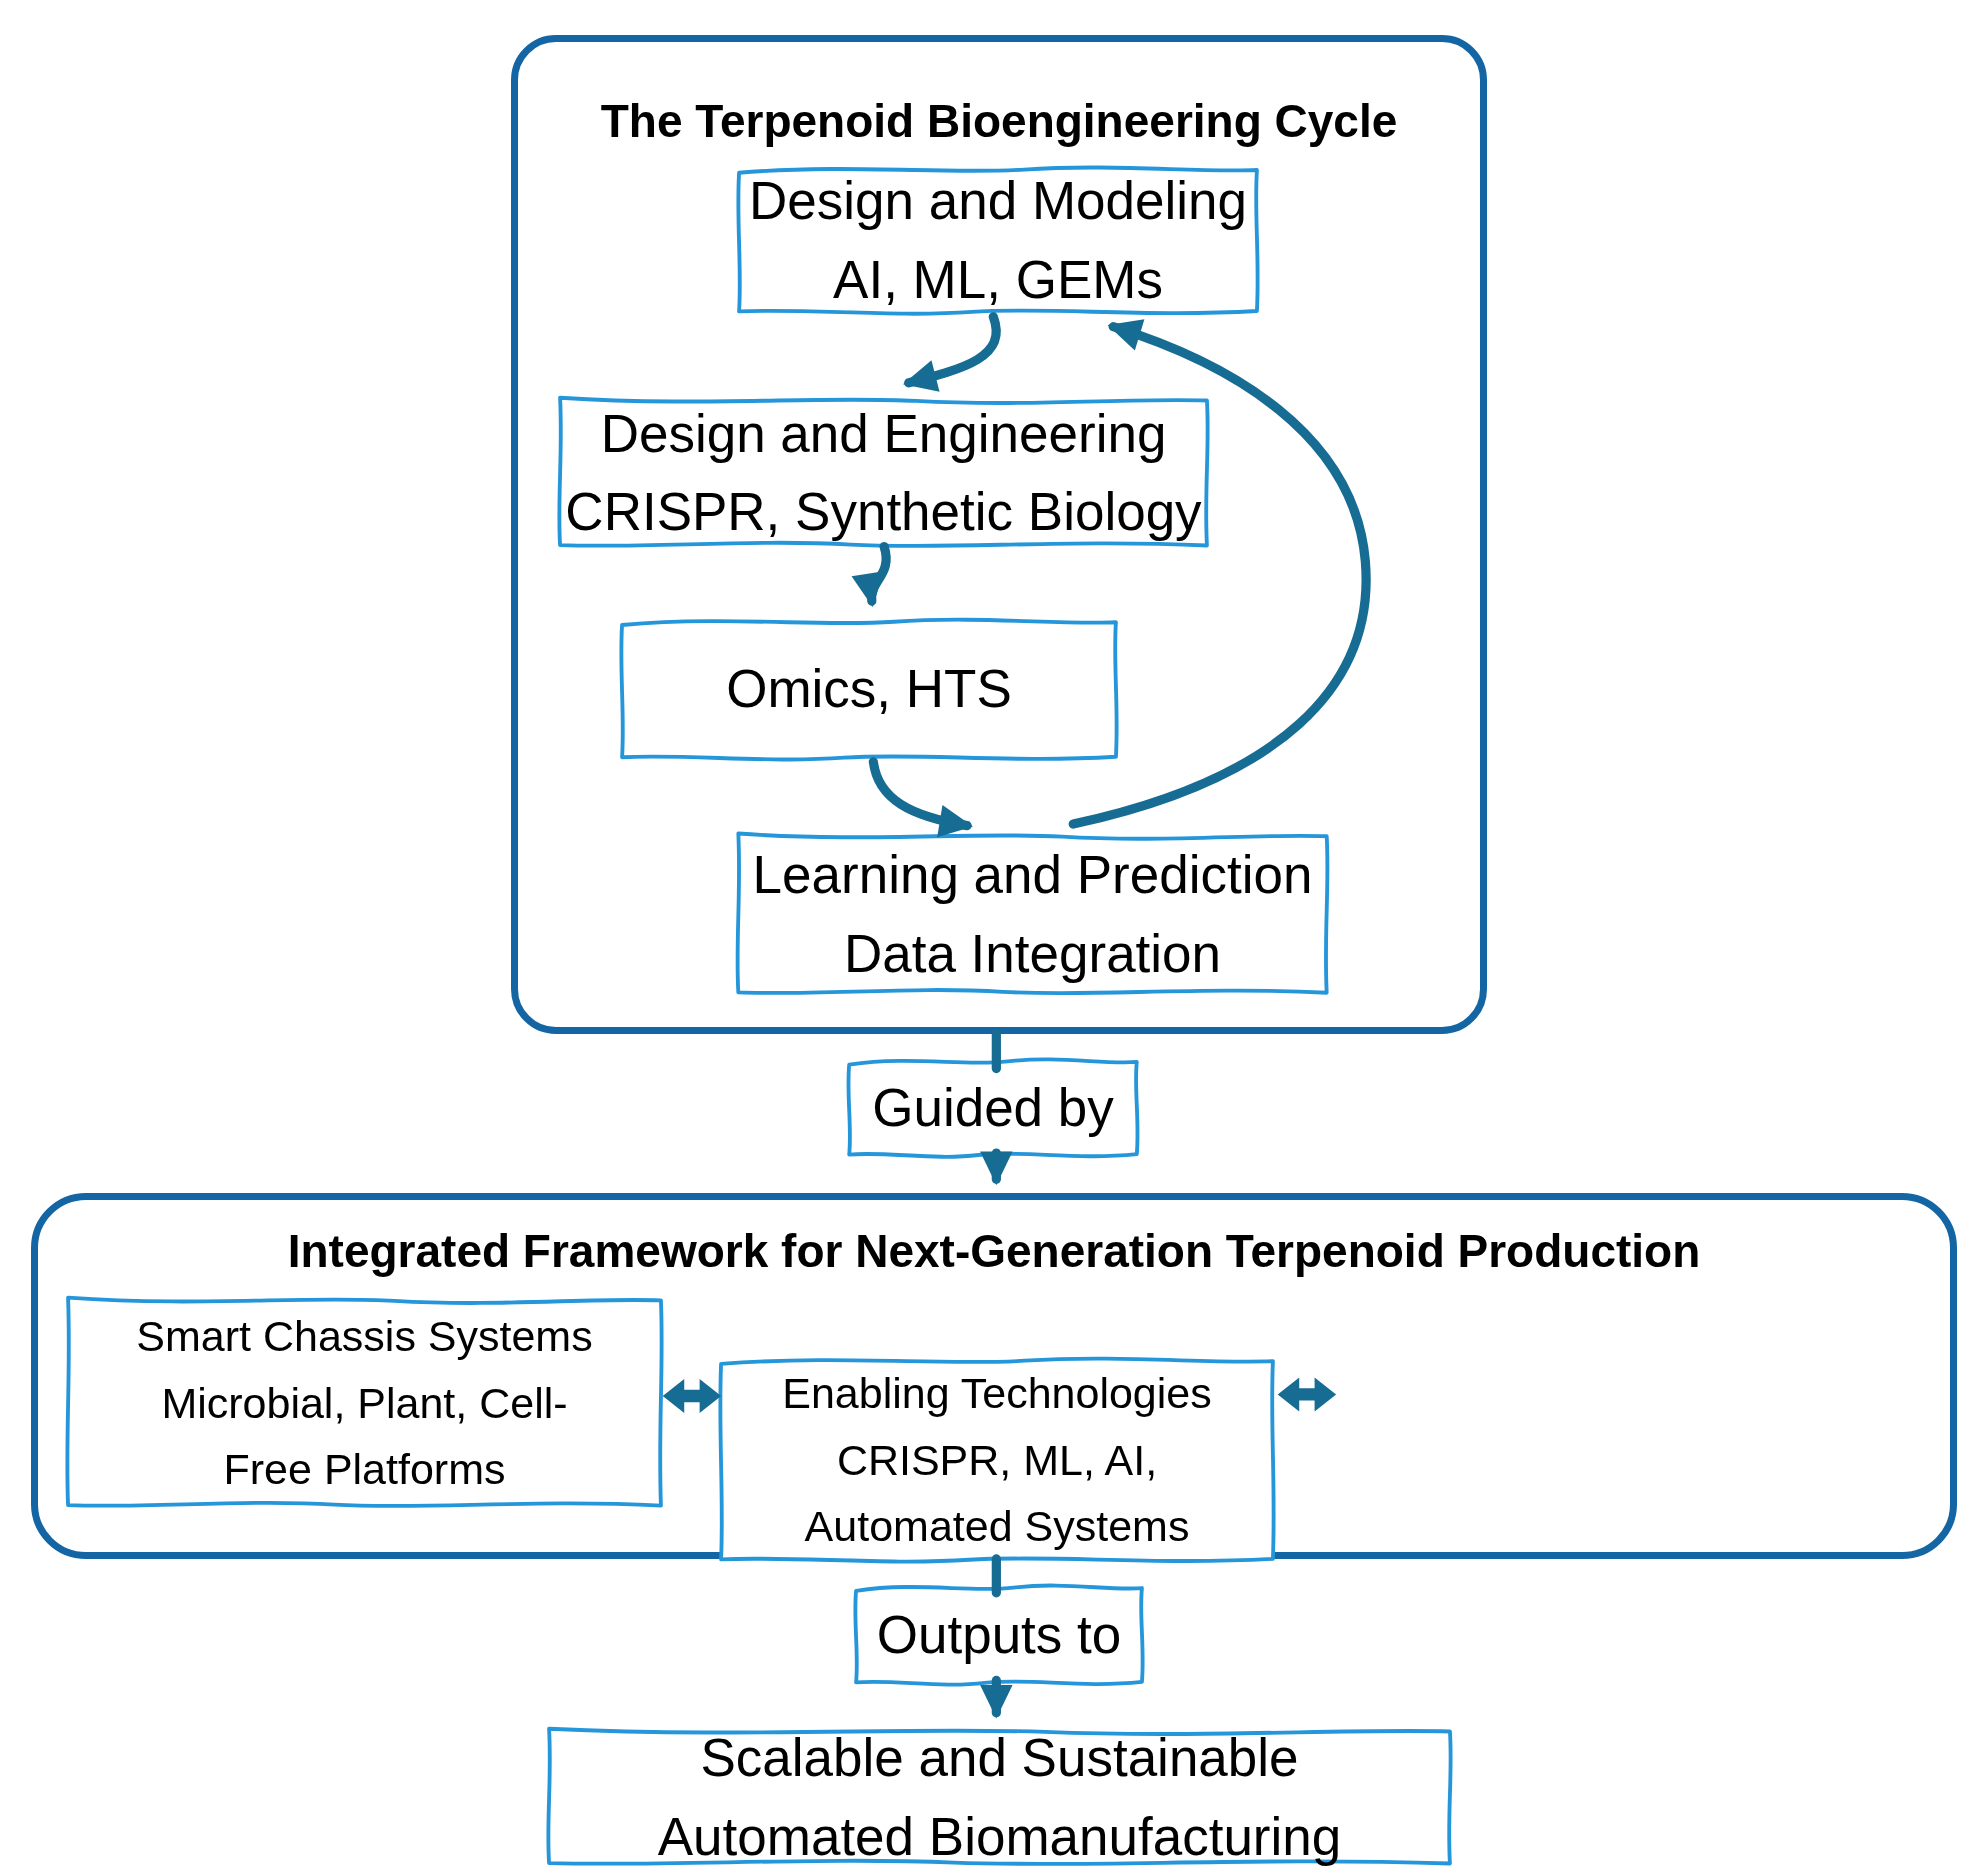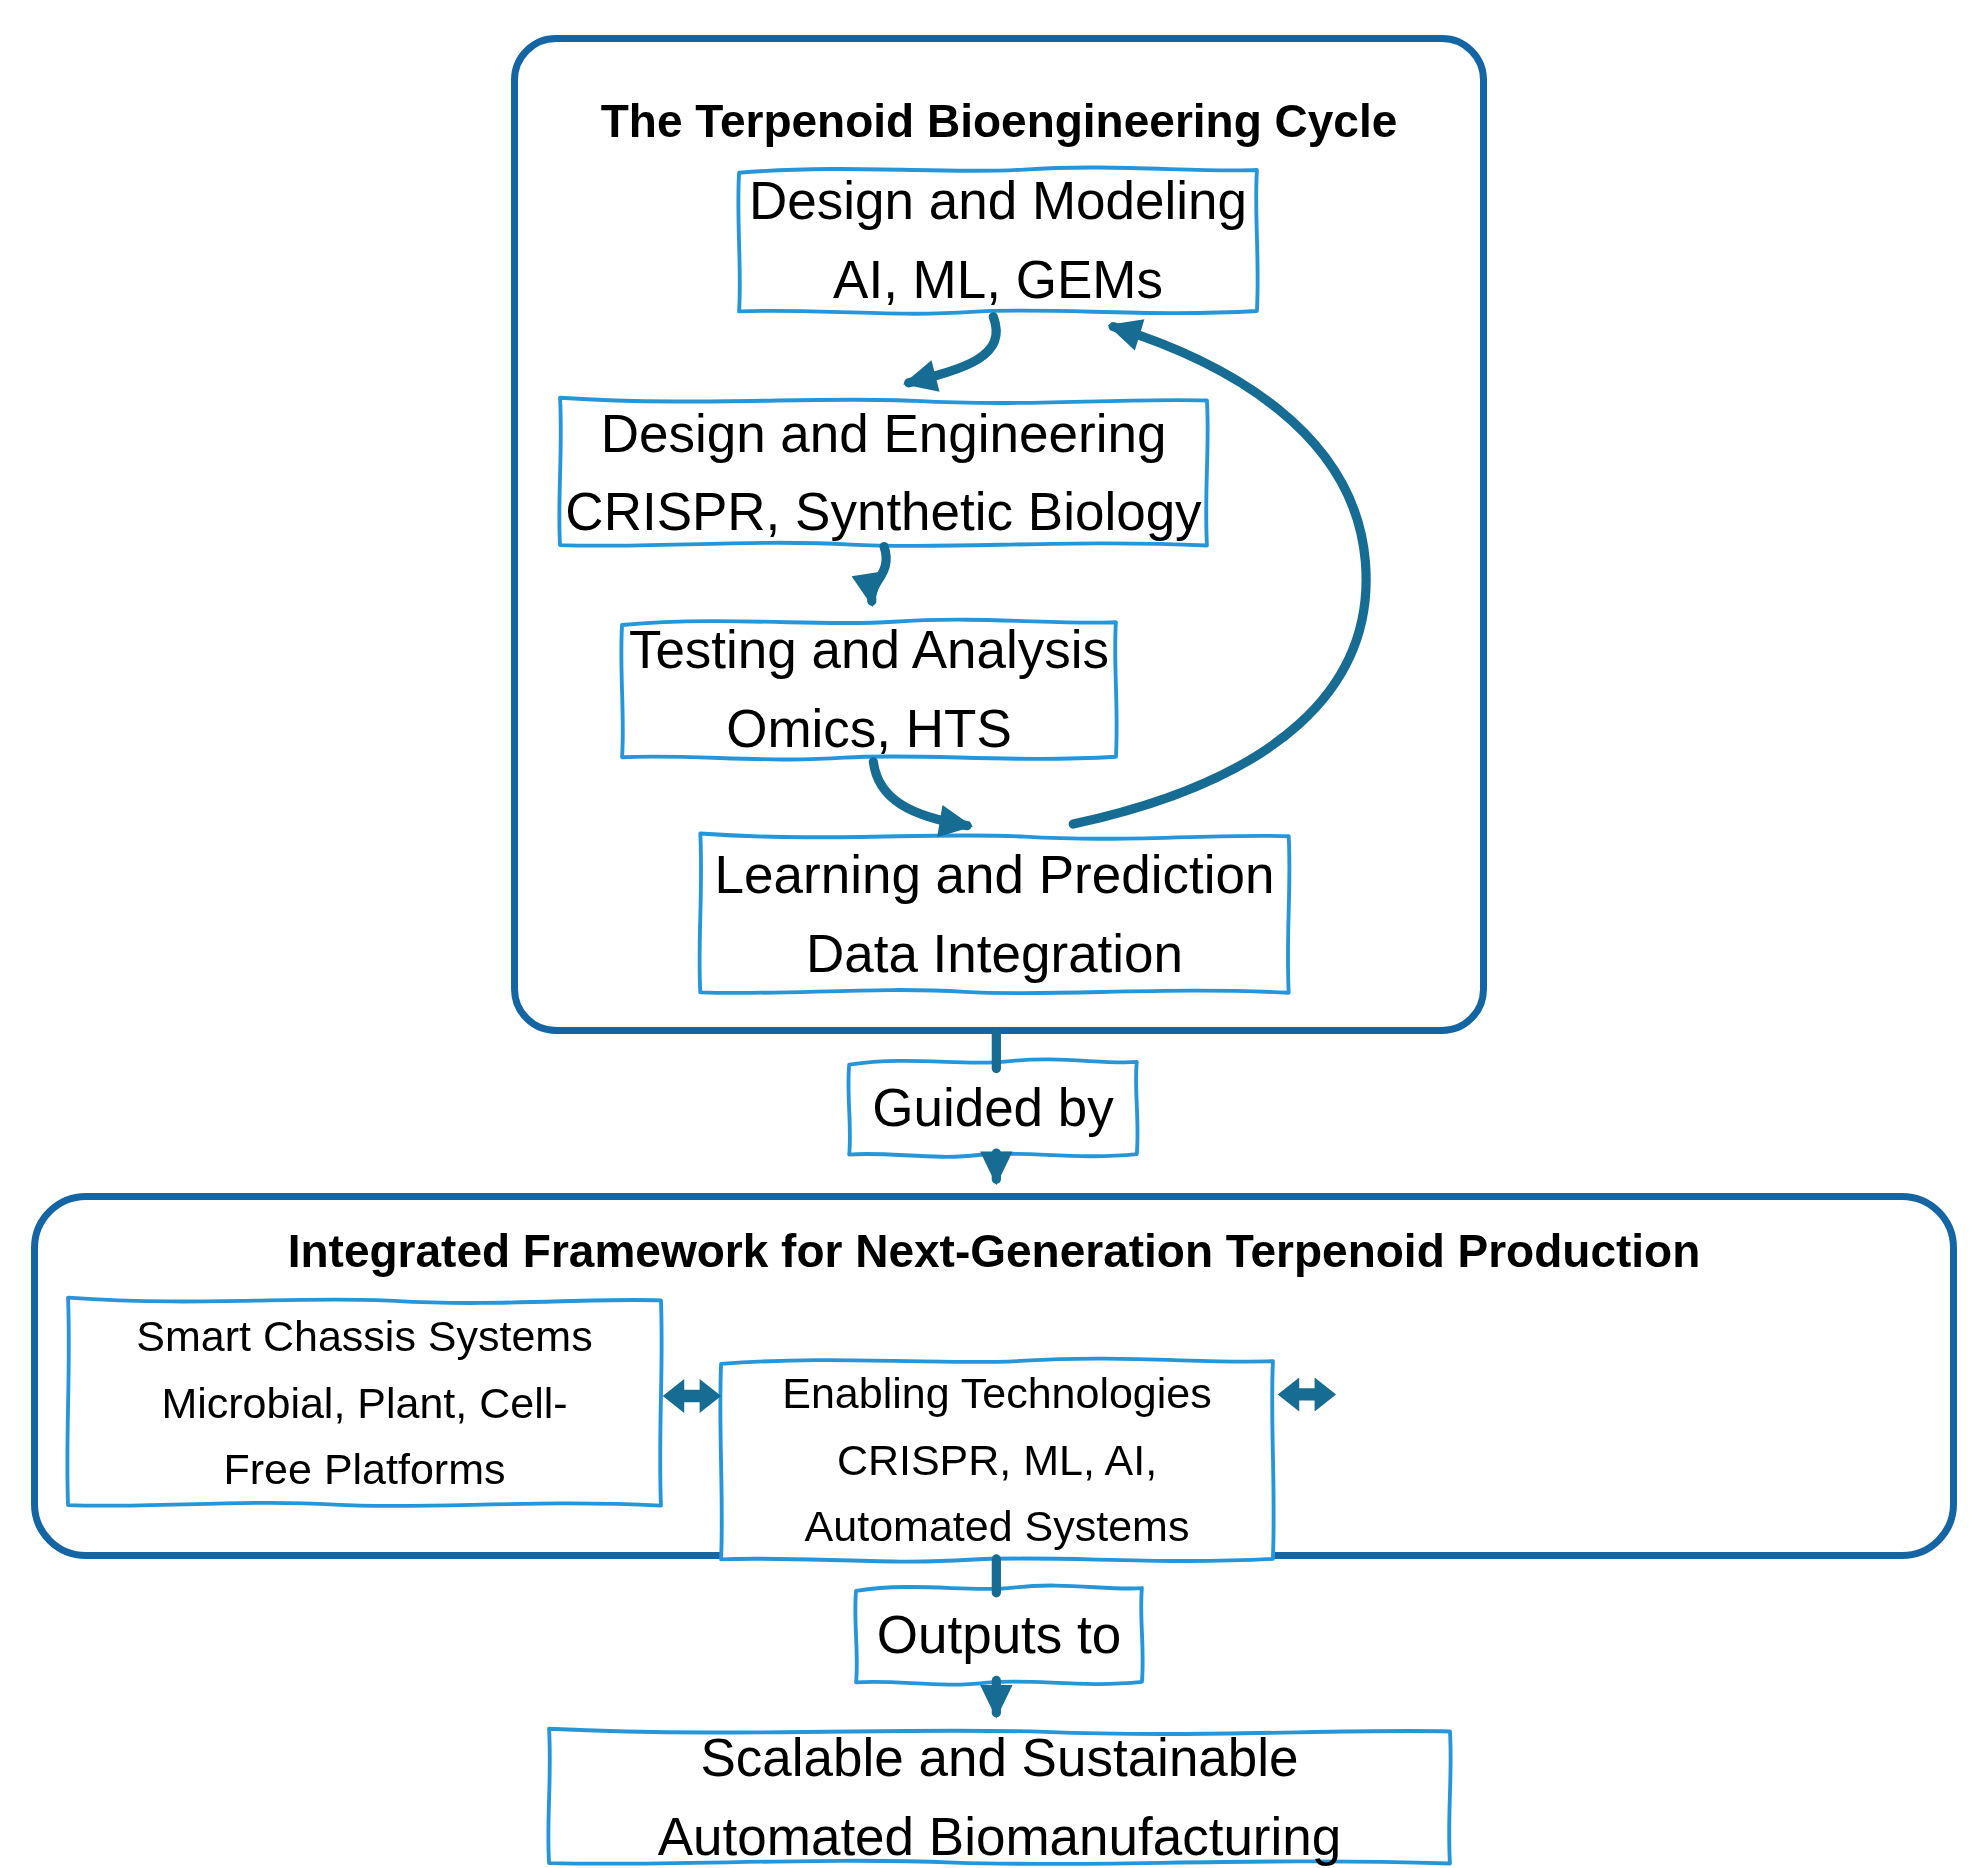--- a/index.html
+++ b/index.html
@@ -100,26 +100,25 @@
       <div>Design and Engineering</div>
       <div>CRISPR, Synthetic Biology</div>
     </div>
   </div>
 
   <div class="sketch" style="left:619px; top:617px; width:500px; height:145px;">
       <svg class="sketch-svg" viewBox="0 0 651 188">
         <path d="M 4 10 C 143.22 -2, 260.40000000000003 12.399999999999999, 358.05 5.8 C 468.71999999999997 -2, 572.88 10, 647 6.4 C 643.4 60.160000000000004, 650.6 116.56, 647 181.6 C 507.78000000000003 190, 390.59999999999997 176.2, 292.95 182.8 C 195.29999999999998 190, 91.14000000000001 178, 4 182.2 C 7.6 127.84, 0.40000000000000036 67.67999999999999, 4 10 Z"></path>
       </svg>
     <div class="txt">
-      <div>Testing and Analysis</div>
       <div>Omics, HTS</div>
     </div>
   </div>
 
-  <div class="sketch" style="left:697px; top:835px; width:595px; height:159px;">
+  <div class="sketch" style="left:735px; top:835px; width:595px; height:159px;">
       <svg class="sketch-svg" viewBox="0 0 774 207">
         <path d="M 4 -2 C 170.28 10, 309.6 -4.399999999999999, 425.70000000000005 2.2 C 557.28 10, 681.12 -2, 770 1.5999999999999996 C 773.6 66.24, 766.4 128.34, 770 205.4 C 603.72 197, 464.4 210.8, 348.3 204.2 C 232.2 197, 108.36000000000001 209, 4 204.8 C 0.40000000000000036 140.76000000000002, 7.6 74.52, 4 -2 Z"></path>
       </svg>
     <div class="txt">
       <div>Learning and Prediction</div>
       <div>Data Integration</div>
     </div>
   </div>
 
   <div class="sketch" style="left:846px; top:1057px; width:294px; height:102px;">

